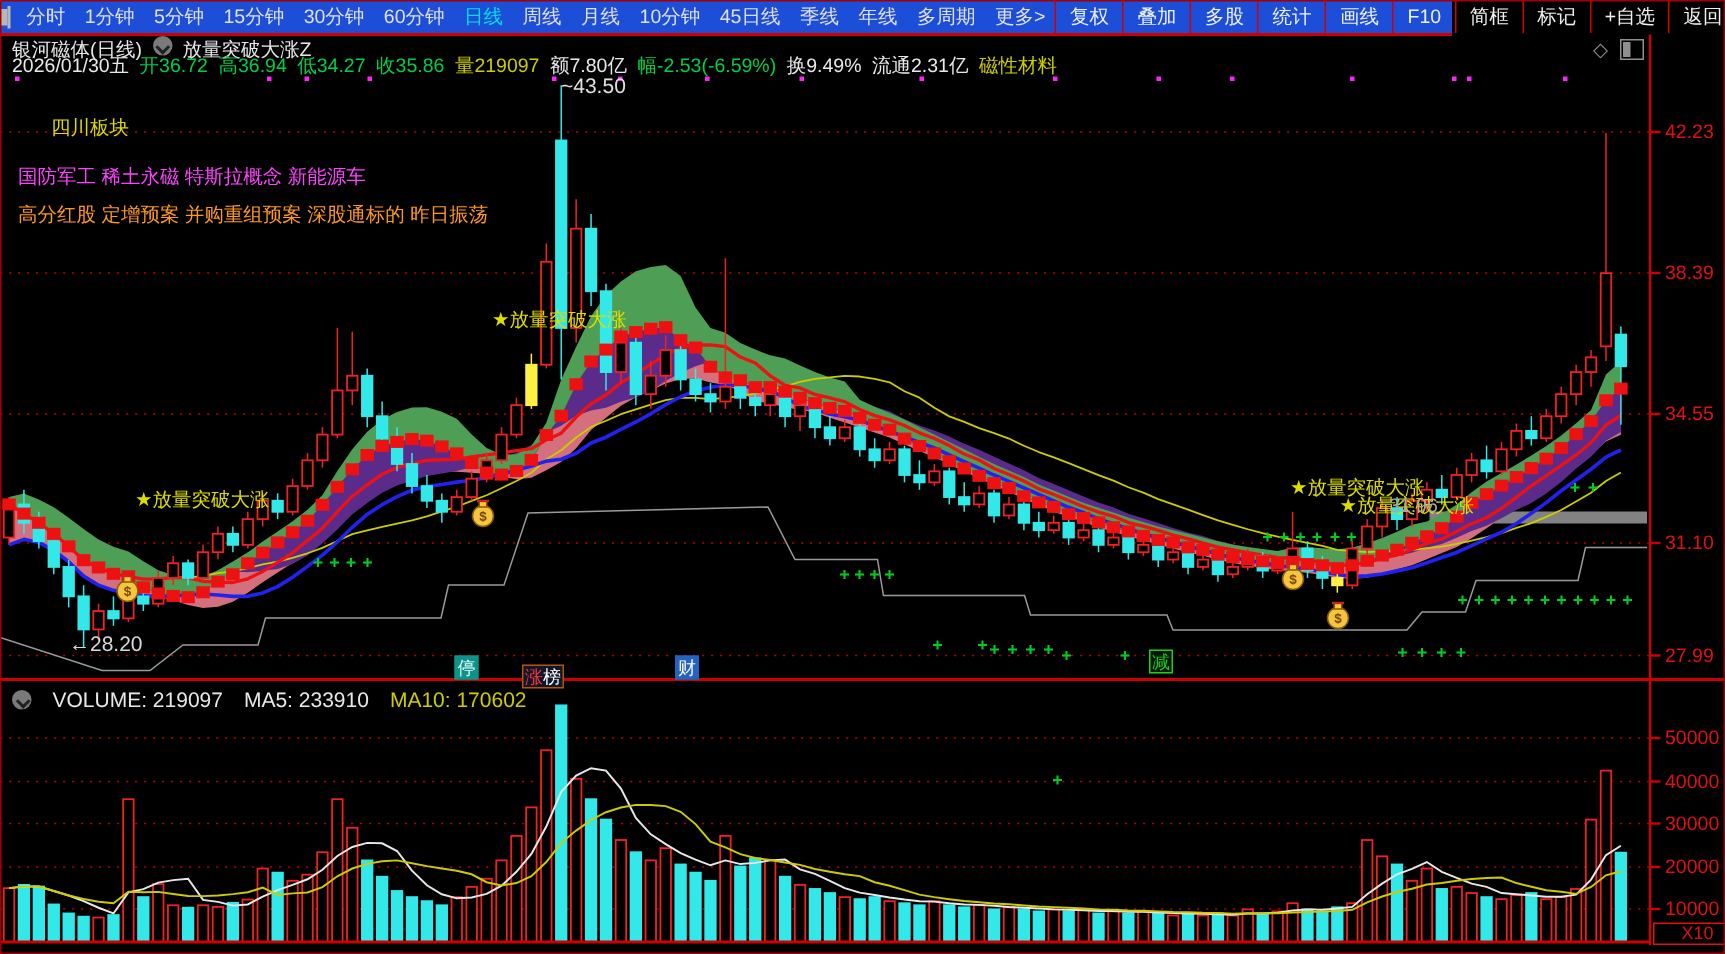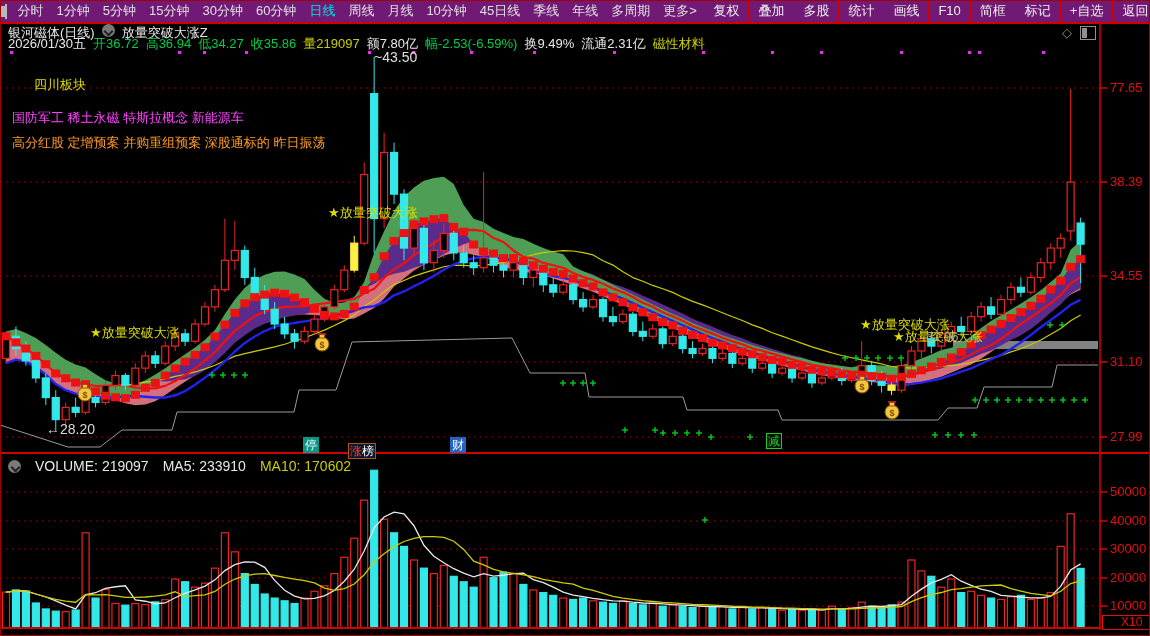--- a/index.html
+++ b/index.html
@@ -1,21 +1,21 @@
 <!DOCTYPE html>
 <html><head>
 <meta charset="utf-8">
 <style>
   html,body{margin:0;padding:0;background:#000;}
   body{width:1150px;height:636px;position:relative;overflow:hidden;
        font-family:"Liberation Sans","DejaVu Sans",sans-serif;}
   .frame{position:absolute;inset:0;border:1px solid #a00000;pointer-events:none;z-index:9;}
   
-  .menu-bar{position:absolute;top:0;left:0;width:1150px;height:22px;display:flex;align-items:center;
-            border-bottom:2px solid #d00000;z-index:5;background:#701a75;}
+  .menu-bar{position:absolute;top:0;left:0;width:968px;height:22px;display:flex;align-items:center;
+            border-bottom:2px solid #d00000;z-index:5;background:#1d4ed8;}
   .win-icon{width:16px;height:13px;border:1px solid #b8b8b8;margin:0 4px 0 5px;position:relative;}
   .win-icon::after{content:"";position:absolute;right:1px;top:1px;bottom:1px;width:6px;background:#b8b8b8;}
   .menu-sep{width:1px;height:22px;background:#d00000;}
   .menu-item{color:#e0e0e0;font-size:13px;padding:0 6.5px;cursor:default;white-space:nowrap;}
   .menu-item.active{color:#00e0e0;}
   .menu-right{margin-left:auto;display:flex;height:22px;align-items:center;}
   .menu-btn{color:#f0f0f0;font-size:13px;padding:0 9px;height:22px;line-height:22px;border-left:1px solid #d00000;white-space:nowrap;}
   
   .info1{position:absolute;top:24px;left:8px;height:15px;display:flex;align-items:flex-start;gap:7px;z-index:5;font-size:13px;white-space:nowrap;}
   .info2{position:absolute;top:39px;left:8px;height:14px;display:flex;align-items:flex-end;gap:7px;z-index:5;font-size:13px;white-space:nowrap;}
@@ -686,21 +686,21 @@
     <line x1="1100" y1="362" x2="1107" y2="362" stroke="#d00000" stroke-width="1.6"></line>
     <line x1="1100" y1="437" x2="1107" y2="437" stroke="#d00000" stroke-width="1.6"></line>
     <line x1="1100" y1="492" x2="1107" y2="492" stroke="#d00000" stroke-width="1.6"></line>
     <line x1="1100" y1="521" x2="1107" y2="521" stroke="#d00000" stroke-width="1.6"></line>
     <line x1="1100" y1="549" x2="1107" y2="549" stroke="#d00000" stroke-width="1.6"></line>
     <line x1="1100" y1="578" x2="1107" y2="578" stroke="#d00000" stroke-width="1.6"></line>
     <line x1="1100" y1="606" x2="1107" y2="606" stroke="#d00000" stroke-width="1.6"></line>
   </svg>
 
 <div id="overlay">
-    <div class="overlay-label" style="left: 1110px; top: 81px; color: rgb(224, 16, 16); font-size: 13px;">77.65</div>
+    <div class="overlay-label" style="left: 1110px; top: 81px; color: rgb(224, 16, 16); font-size: 13px;">42.23</div>
     <div class="overlay-label" style="left: 1110px; top: 175px; color: rgb(224, 16, 16); font-size: 13px;">38.39</div>
     <div class="overlay-label" style="left: 1110px; top: 269px; color: rgb(224, 16, 16); font-size: 13px;">34.55</div>
     <div class="overlay-label" style="left: 1110px; top: 355px; color: rgb(224, 16, 16); font-size: 13px;">31.10</div>
     <div class="overlay-label" style="left: 1110px; top: 430px; color: rgb(224, 16, 16); font-size: 13px;">27.99</div>
     <div class="overlay-label" style="left: 1110px; top: 485px; color: rgb(224, 16, 16); font-size: 13px;">50000</div>
     <div class="overlay-label" style="left: 1110px; top: 514px; color: rgb(224, 16, 16); font-size: 13px;">40000</div>
     <div class="overlay-label" style="left: 1110px; top: 542px; color: rgb(224, 16, 16); font-size: 13px;">30000</div>
     <div class="overlay-label" style="left: 1110px; top: 571px; color: rgb(224, 16, 16); font-size: 13px;">20000</div>
     <div class="overlay-label" style="left: 1110px; top: 599px; color: rgb(224, 16, 16); font-size: 13px;">10000</div>
     <div class="overlay-label" style="left: 90px; top: 326px; color: rgb(221, 221, 0); font-size: 13px;">★放量突破大涨</div>

